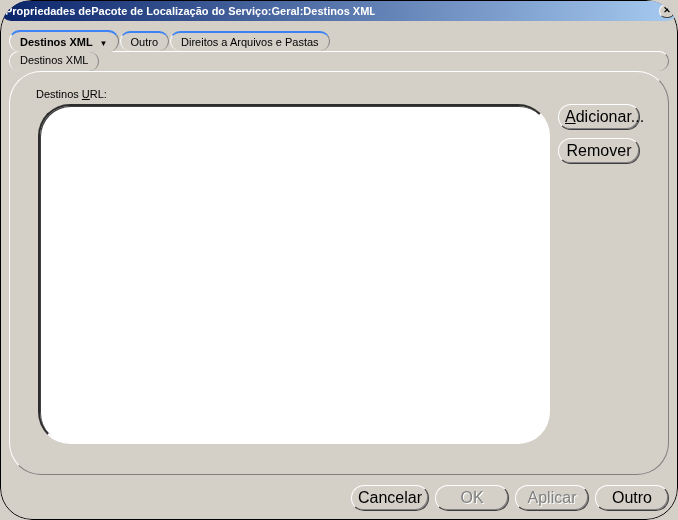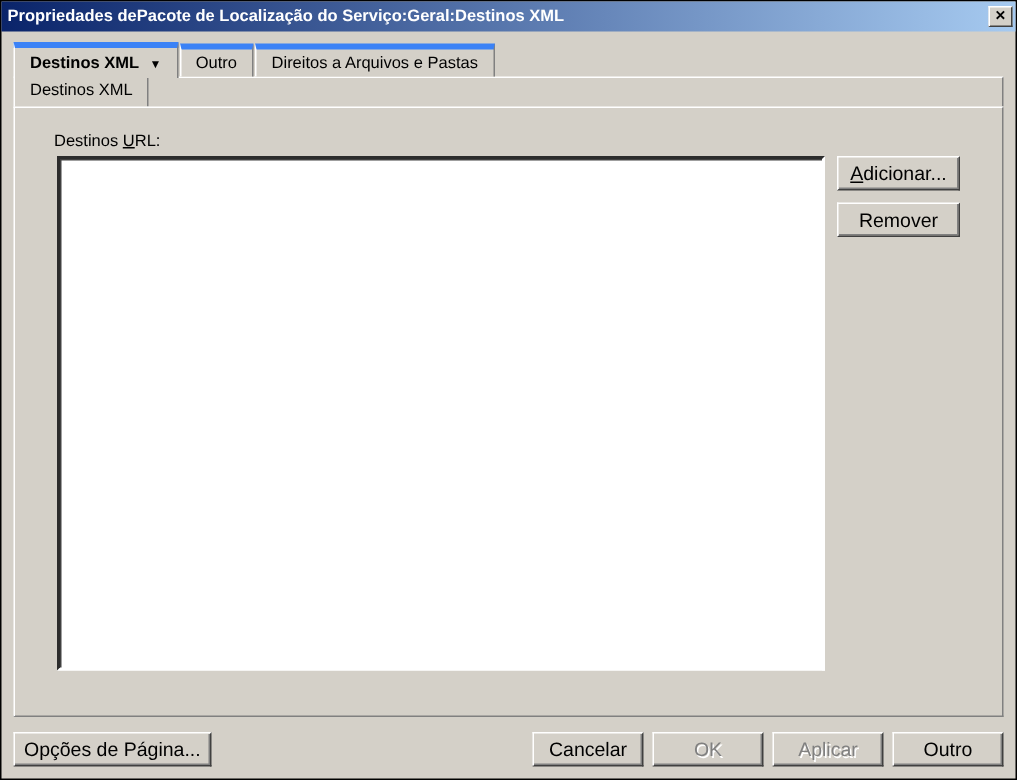--- a/index.html
+++ b/index.html
@@ -1,18 +1,19 @@
 <!DOCTYPE html>
 <html><head>
   <meta charset="utf-8">
   <style>
     * {
       box-sizing: border-box;
       margin: 0;
       padding: 0;
+      border-radius: 32px;
     }
     body {
       font-family: Tahoma, Arial, sans-serif;
       font-size: 11px;
       background: #d4d0c8;
       width: 678px;
       height: 520px;
       overflow: hidden;
     }
     .window {
@@ -63,21 +64,21 @@
       flex-direction: column;
     }
     .tabs-row {
       display: flex;
       align-items: flex-end;
       height: 22px;
     }
     .tab {
       background: #d4d0c8;
       border: 1px solid #808080;
-      border-top: 4px solid #3b82f6;
+      border-top: 2px solid #3b82f6;
       border-left: 1px solid #fff;
       border-bottom: none;
       padding: 3px 10px;
       margin-right: 1px;
       cursor: pointer;
       position: relative;
       white-space: nowrap;
     }
     .tab.active {
       font-weight: bold;
@@ -155,21 +156,21 @@
       gap: 8px;
     }
     .btn {
       background: #d4d0c8;
       border: 1px solid #404040;
       border-top-color: #fff;
       border-left-color: #fff;
       box-shadow: inset -1px -1px 0 #808080, inset 1px 1px 0 #d4d0c8;
       padding: 3px 6px;
       font-family: inherit;
-      font-size: 13px;
+      font-size: 16px;
       text-align: center;
       cursor: pointer;
       min-height: 22px;
     }
     .btn:disabled, .btn.disabled {
       color: #808080;
       text-shadow: 1px 1px 0 #fff;
       cursor: default;
     }
     .bottom-bar {
@@ -232,20 +233,19 @@
           <div class="side-buttons">
             <button class="btn"><span class="underline-letter">A</span><span>dicionar...</span></button>
             <button class="btn">Remover</button>
           </div>
         </div>
       </div>
     </div>
   </div>
 
   <div class="bottom-bar">
-    <button class="btn page-opts">Opções de Página...</button>
     <div class="bottom-spacer"></div>
     <button class="btn">Cancelar</button>
     <button class="btn disabled" disabled="">OK</button>
     <button class="btn disabled" disabled="">Aplicar</button>
     <button class="btn">Outro</button>
   </div>
 </div>
 
 </body></html>

